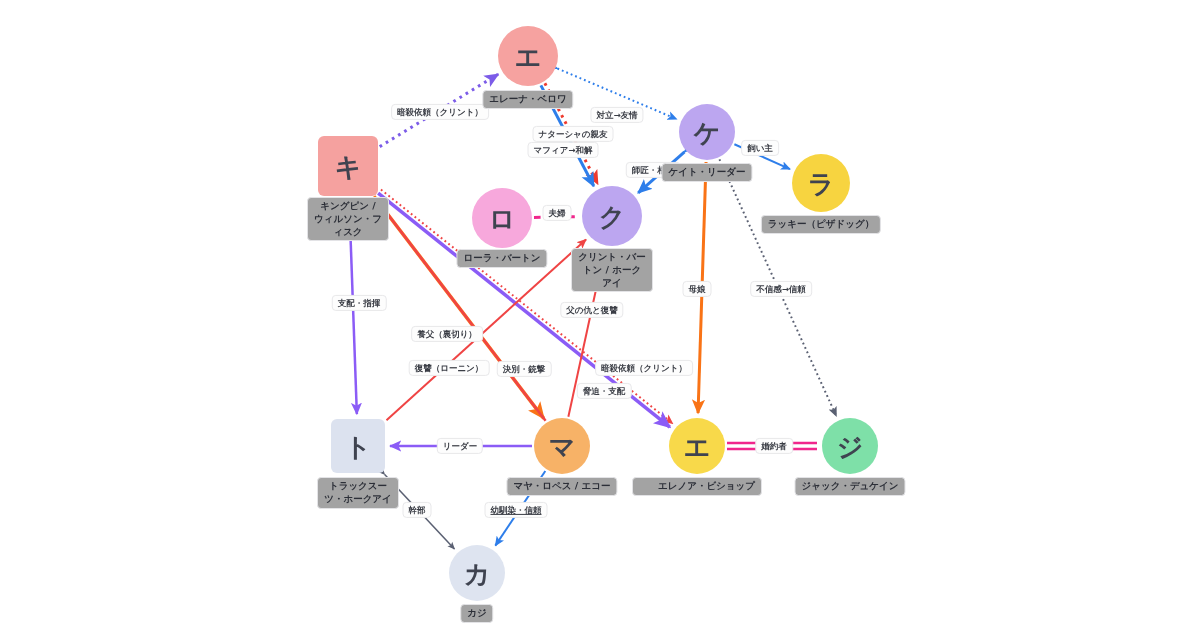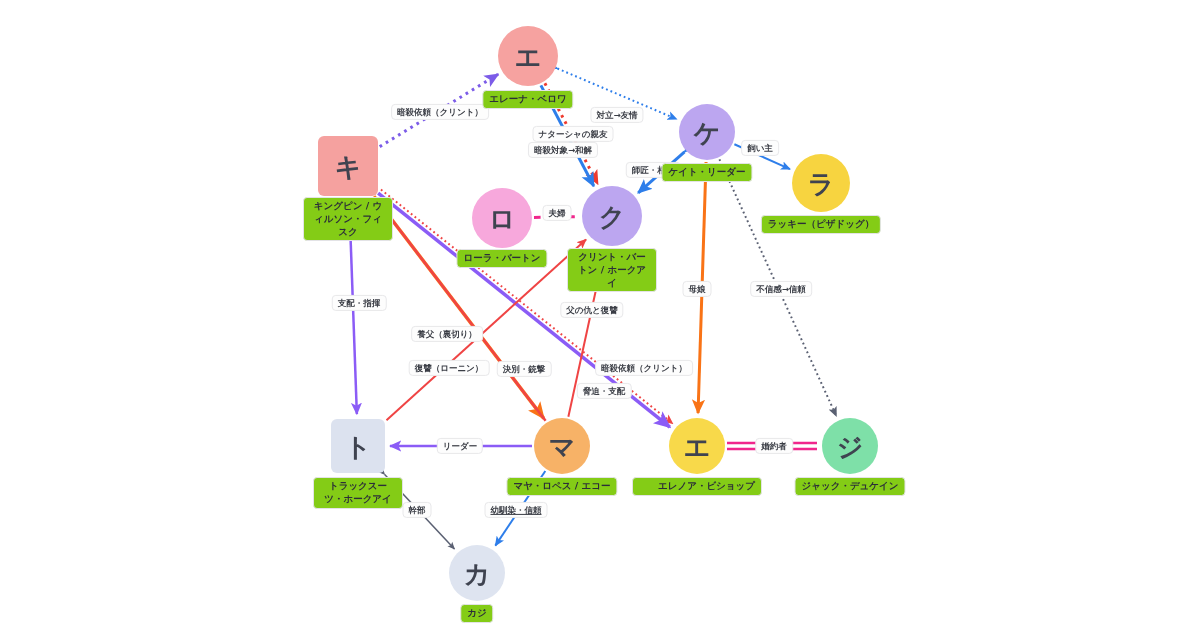--- a/index.html
+++ b/index.html
@@ -17,33 +17,33 @@
     font-family:"DejaVu Sans","Liberation Sans",sans-serif;
     font-size:26px;
     font-weight:600;
     fill:#3f4350;
     text-anchor:middle;
     dominant-baseline:central;
   }
   .node-label{
     position:absolute;
     transform:translate(-50%,0);
-    background:#84cc16;
+    background:#a3a3a3;
     border:1px solid #e3e3e6;
     border-radius:4px;
     padding:2px 6px;
     font-size:9.5px;
     font-weight:700;
     color:#2c2f38;
     line-height:1.35;
     text-align:center;
     white-space:normal;
     box-sizing:border-box;
   }
-  .node-label.wide{width:90px;}
+  .node-label.wide{width:82px;}
   .edge-label{
     position:absolute;
     transform:translate(-50%,-50%);
     background:#fdfdfd;
     border:1px solid #e8e8ea;
     border-radius:4px;
     padding:2px 5px;
     font-size:8.5px;
     font-weight:600;
     color:#3a3d45;
@@ -211,21 +211,21 @@
           <text x="850" y="447" class="node-glyph">ジ</text>
         </g>
         <g>
           <circle cx="477" cy="573" r="28" fill="#DEE4F0"></circle>
           <text x="477" y="574" class="node-glyph">カ</text>
         </g>
       </g>
     </svg>
   <div id="labels">
       <div class="edge-label" style="left: 440px; top: 112px;">暗殺依頼（クリント）</div>
-      <div class="edge-label" style="left: 563px; top: 150px;">暗殺対象→和解</div>
+      <div class="edge-label" style="left: 563px; top: 150px;">マフィア→和解</div>
       <div class="edge-label" style="left: 573px; top: 134px;">ナターシャの親友</div>
       <div class="edge-label" style="left: 617px; top: 115px;">対立→友情</div>
       <div class="edge-label" style="left: 653px; top: 170px;">師匠・相棒</div>
       <div class="edge-label" style="left: 760px; top: 148px;">飼い主</div>
       <div class="edge-label" style="left: 557px; top: 213px;">夫婦</div>
       <div class="edge-label" style="left: 359px; top: 303px;">支配・指揮</div>
       <div class="edge-label" style="left: 447px; top: 310px; margin-top: 24px;">養父（裏切り）</div>
       <div class="edge-label" style="left: 524px; top: 369px;">決別・銃撃</div>
       <div class="edge-label" style="left: 604px; top: 391px;">脅迫・支配</div>
       <div class="edge-label" style="left: 644px; top: 368px;">暗殺依頼（クリント）</div>

